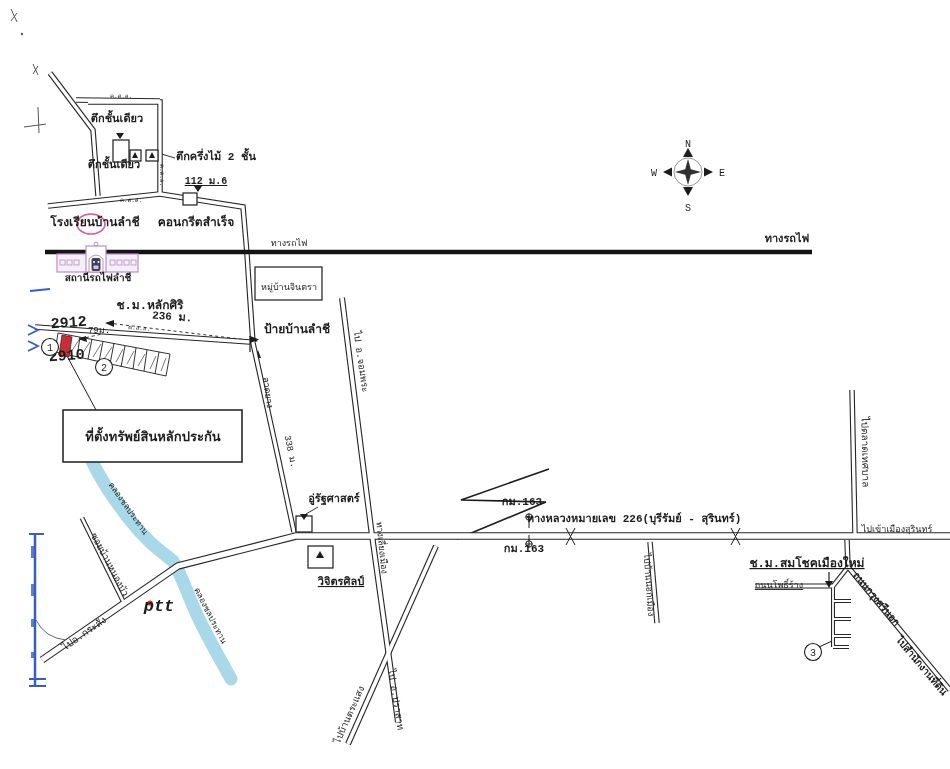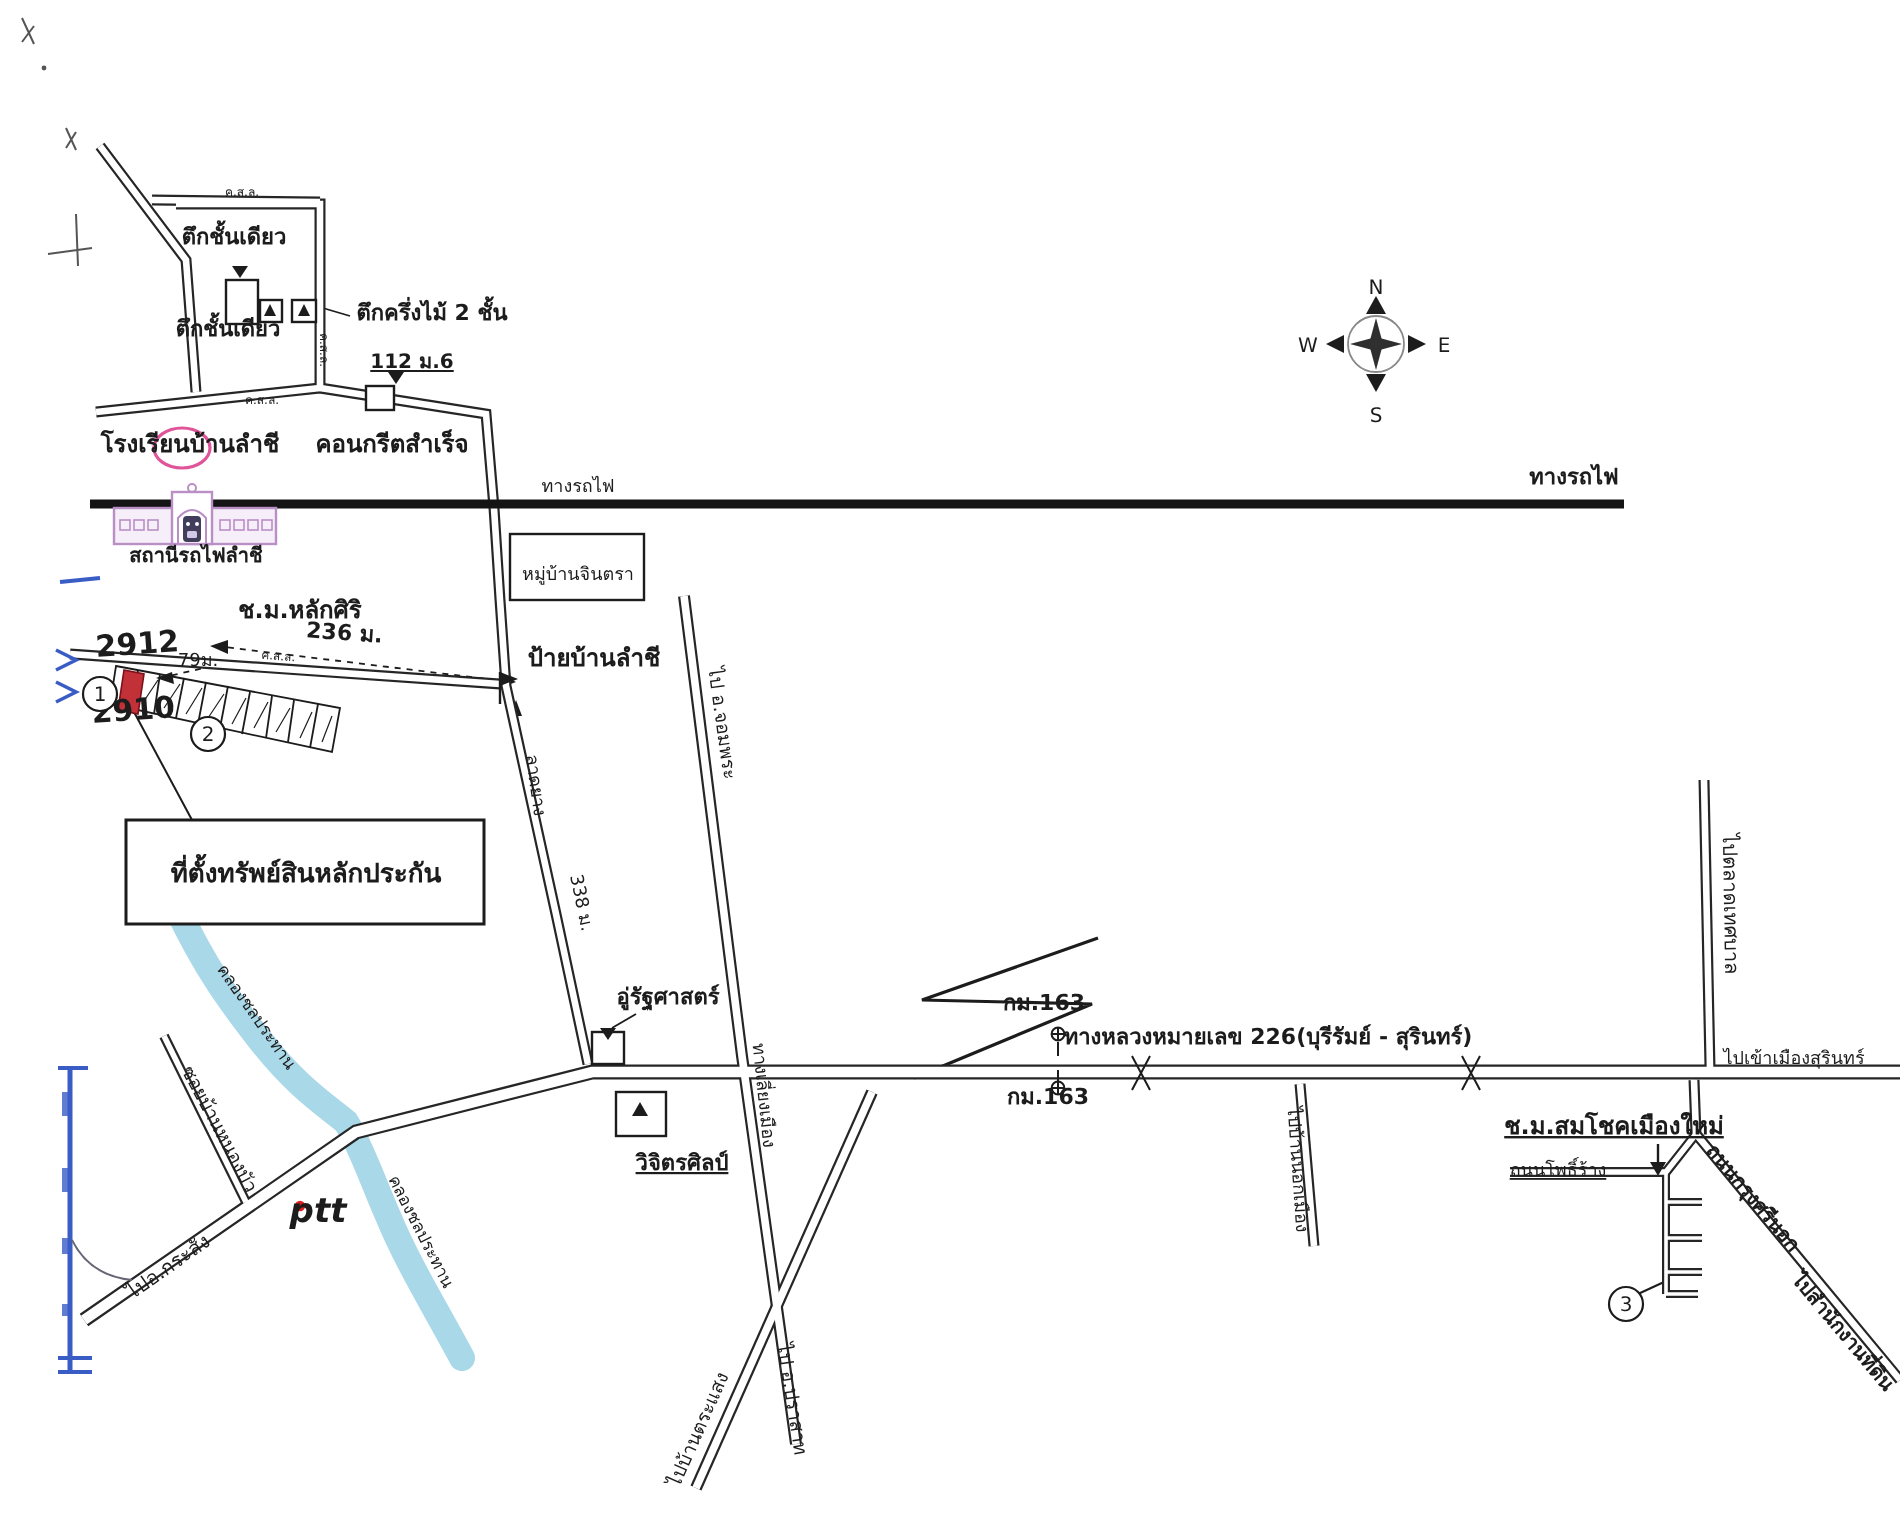--- a/index.html
+++ b/index.html
@@ -1,17 +1,17 @@
 <!DOCTYPE html>
 <html style="--ink: #1c1c1c; --road: #262626; --canal: #a9d8e8; --station-stroke: #b98fc6; --station-fill: #f6eef8; --train: #433d5c; --plot-red: #c23038; --highlight-pink: #e0559a; --blue-mark: #3a5cc5; --ptt-blue: #2b3fae; --ptt-red: #e02020;"><head>
 <meta charset="utf-8">
 <style>
   html,body{margin:0;padding:0;background:#ffffff;}
   body{font-family:"DejaVu Sans","Liberation Sans",sans-serif;}
-  #map-page{position:relative;width:950px;height:769px;background:#ffffff;overflow:hidden;}
+  #map-page{position:relative;width:950px;height:769px;background:#ffffff;overflow:hidden;font-family:Liberation Mono, monospace;}
   svg{display:block;}
   .road-casing{fill:none;stroke:var(--road,#262626);stroke-linecap:butt;stroke-linejoin:miter;}
   .road-inner{fill:none;stroke:#ffffff;stroke-linecap:butt;stroke-linejoin:miter;}
   .thin{fill:none;stroke:var(--ink,#1c1c1c);}
   .dash{fill:none;stroke:var(--ink,#1c1c1c);stroke-width:0.9;stroke-dasharray:3 3;}
   .bld{fill:#ffffff;stroke:var(--ink,#1c1c1c);stroke-width:1.2;}
   .tri{fill:var(--ink,#1c1c1c);}
   text{fill:var(--ink,#1c1c1c);}
 </style>
 </head>

